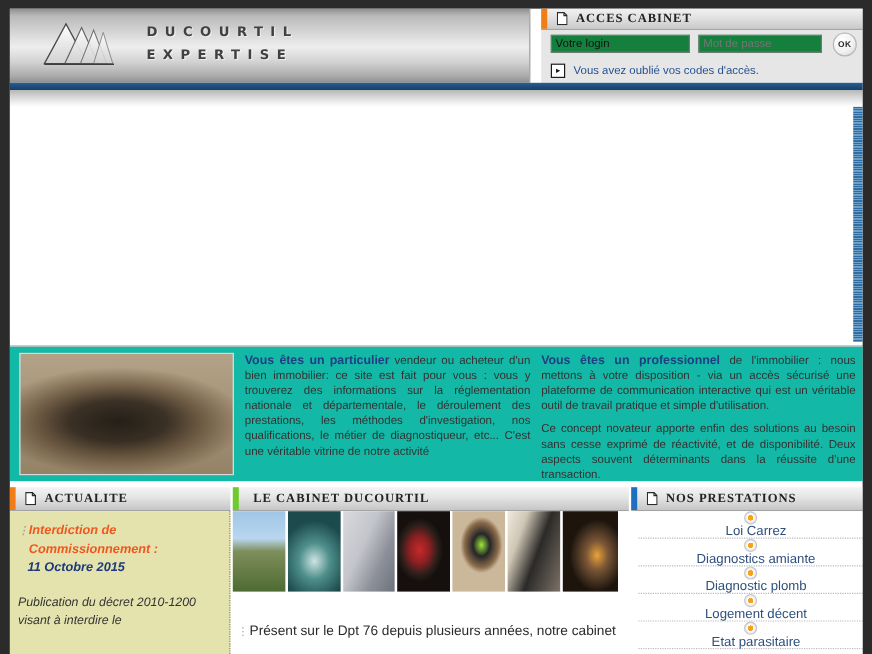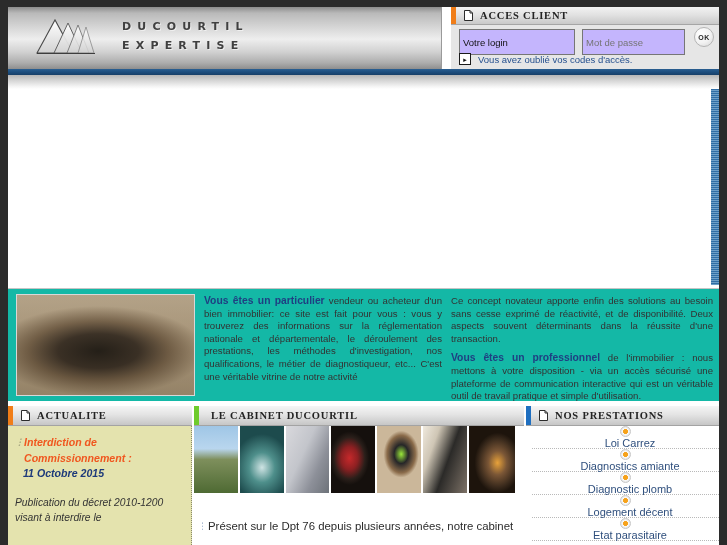--- a/index.html
+++ b/index.html
@@ -111,22 +111,22 @@
     color: #232323;
   }
   #login-row {
     position: absolute;
     left: 0; top: 22px;
     width: 268px;
     height: 20px;
   }
   .login-input {
     position: absolute;
-    height: 26px;
-    background: #c4b5fd;
+    height: 15px;
+    background: #15803d;
     border: 1px solid #767676;
     box-sizing: border-box;
     font-family: "Liberation Sans", sans-serif;
     font-size: 9.5px;
     color: #111;
     padding: 0 3px;
     line-height: 13px;
     outline: none;
   }
   #login-field    { left: 8px;  top: 0; width: 116px; }
@@ -427,21 +427,21 @@
         </div>
       </div>
 
       <div id="acces-client">
         <div class="panel-head">
           <div class="accent-bar accent-orange"></div>
           <svg class="doc-icon" viewBox="0 0 9 11">
             <path d="M0.5 0.5 H6 L8.5 3 V10.5 H0.5 Z" fill="#ffffff" stroke="#2b2b2b" stroke-width="1"></path>
             <path d="M6 0.5 V3 H8.5" fill="none" stroke="#2b2b2b" stroke-width="1"></path>
           </svg>
-          <div class="panel-title">ACCES CLIENT</div>
+          <div class="panel-title">ACCES CABINET</div>
         </div>
 
         <div id="login-row">
           <input id="login-field" class="login-input" type="text" placeholder="Votre login" value="Votre login" style="">
           <input id="password-field" class="login-input" type="text" placeholder="Mot de passe" style="">
           <div id="ok-button">OK</div>
         </div>
 
         <div id="forgot-row">
           <span class="arrow-box">▸</span>
@@ -458,22 +458,22 @@
     </div>
 
     <div id="intro">
       <div id="intro-photo"></div>
 
       <div id="intro-col-particulier" class="intro-col">
         <p class="intro-para"><span class="intro-lead">Vous êtes un particulier</span><span> vendeur ou acheteur d'un bien immobilier: ce site est fait pour vous : vous y trouverez des informations sur la réglementation nationale et départementale, le déroulement des prestations, les méthodes d'investigation, nos qualifications, le métier de diagnostiqueur, etc... C'est une véritable vitrine de notre activité</span></p>
       </div>
 
       <div id="intro-col-pro" class="intro-col">
+        <p class="intro-para"><span class="intro-lead">Vous êtes un professionnel</span><span> de l'immobilier : nous mettons à votre disposition - via un accès sécurisé une plateforme de communication interactive qui est un véritable outil de travail pratique et simple d'utilisation.</span></p>
         <p class="intro-para">Ce concept novateur apporte enfin des solutions au besoin sans cesse exprimé de réactivité, et de disponibilité. Deux aspects souvent déterminants dans la réussite d'une transaction.</p>
-        <p class="intro-para"><span class="intro-lead">Vous êtes un professionnel</span><span> de l'immobilier : nous mettons à votre disposition - via un accès sécurisé une plateforme de communication interactive qui est un véritable outil de travail pratique et simple d'utilisation.</span></p>
       </div>
     </div>
 
     <div id="cols">
 
       <div id="col-actualite" class="col">
         <div class="col-head">
           <div class="accent-bar accent-orange"></div>
           <svg class="doc-icon" viewBox="0 0 9 11">
             <path d="M0.5 0.5 H6 L8.5 3 V10.5 H0.5 Z" fill="#ffffff" stroke="#2b2b2b" stroke-width="1"></path>

